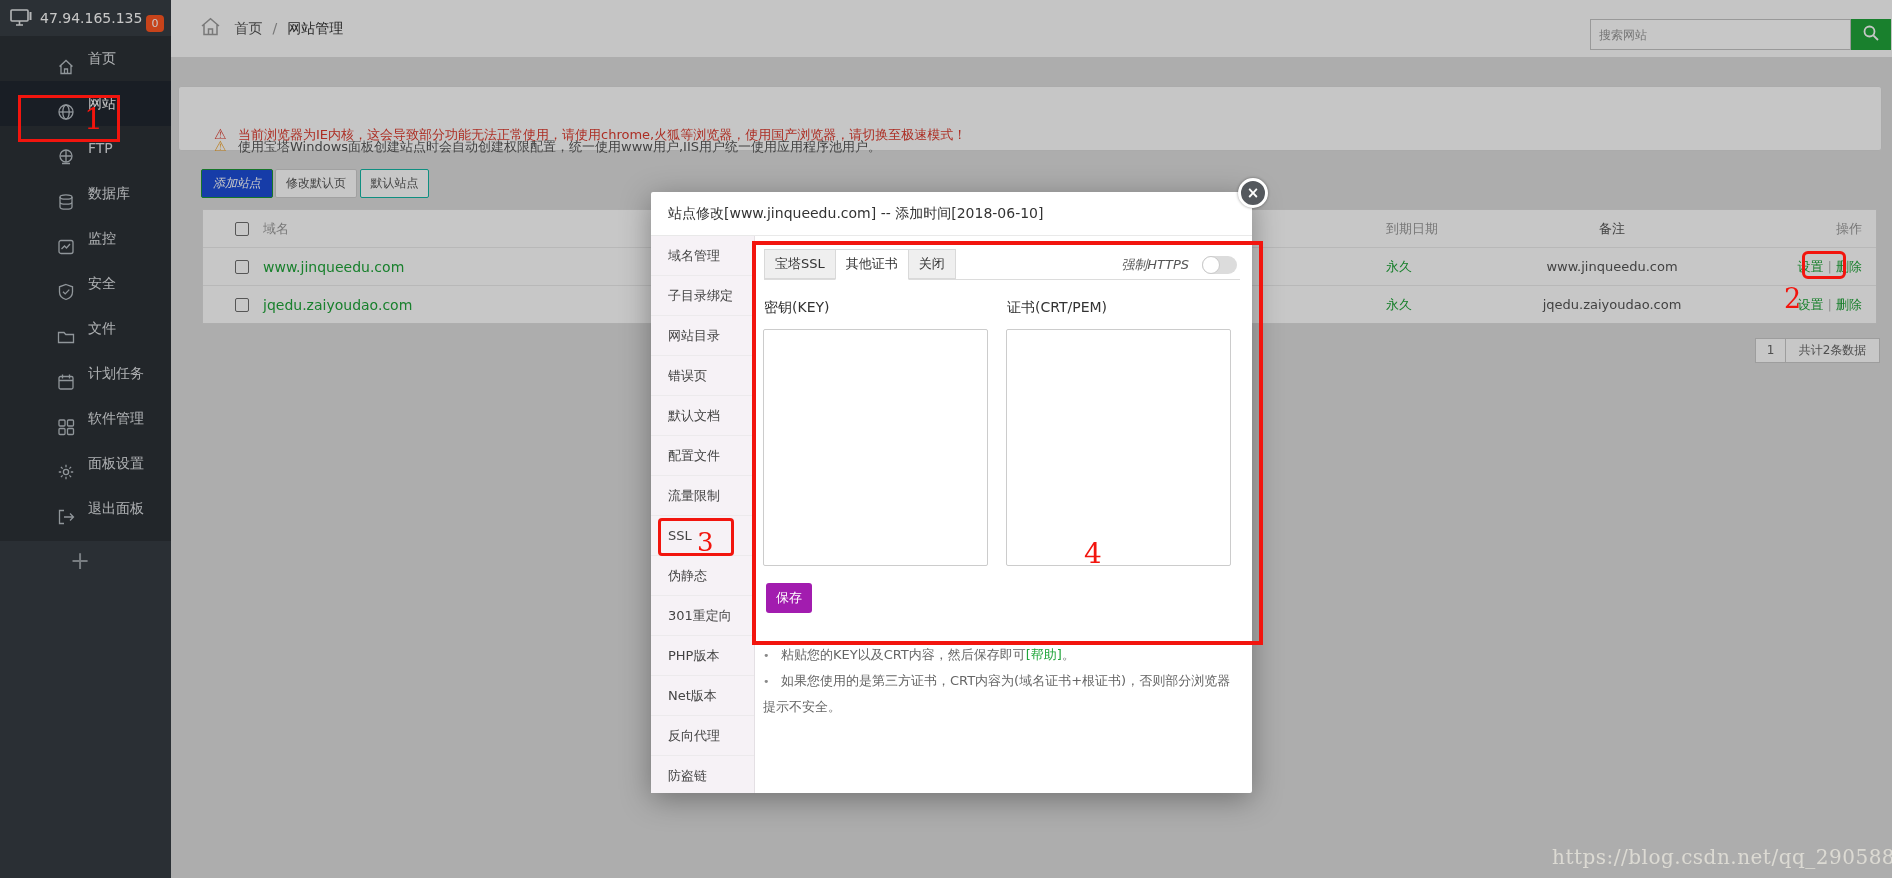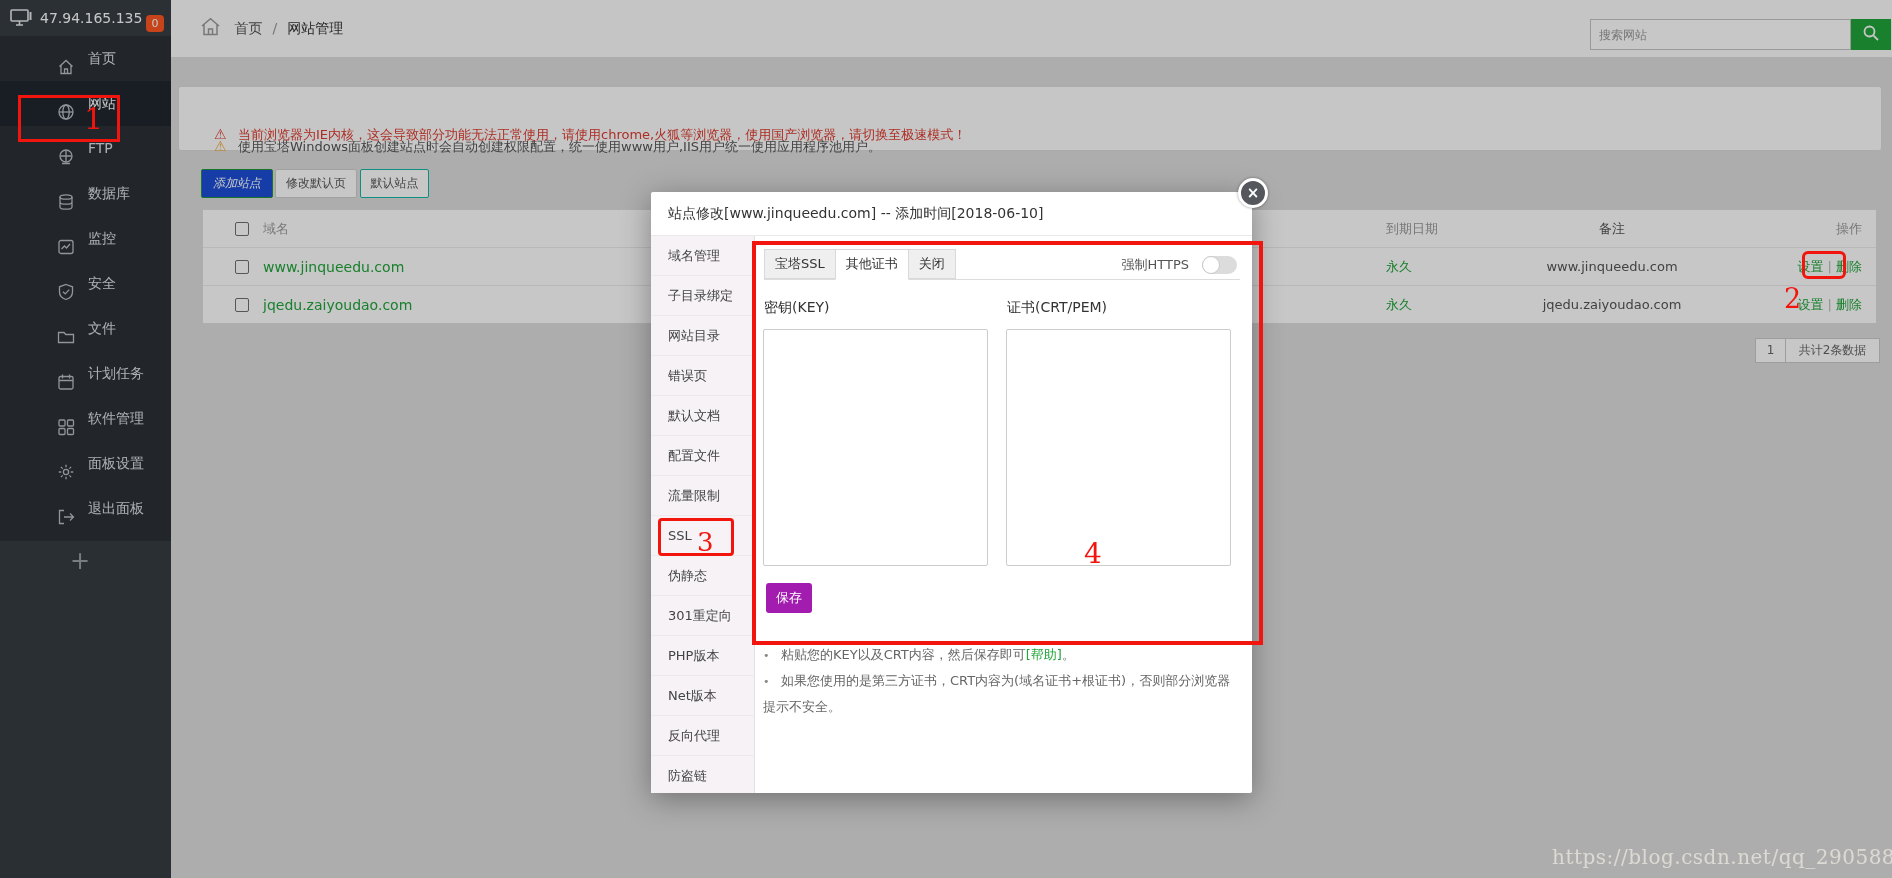--- a/index.html
+++ b/index.html
@@ -83,21 +83,21 @@
                  background:#54585d; border:3px solid #fff; color:#fff; text-align:center; line-height:24px;
                  font-size:15px; font-weight:bold; cursor:pointer; box-shadow:0 0 3px rgba(0,0,0,0.4); }
   #modal-menu { position:absolute; left:0; top:44px; width:104px; height:557px; background:#f6f2f6; border-right:1px solid #e4e0e4; overflow:hidden; }
   .m-item { height:40px; line-height:40px; padding-left:17px; font-size:13px; color:#444; border-bottom:1px solid #eceaec; cursor:pointer; background:#f6f2f6; }
   #modal-content { position:absolute; left:104px; top:43px; width:497px; height:558px; }
 
   #tabrow { position:absolute; left:9px; top:14px; width:476px; height:31px; border-bottom:1px solid #dcdcdc; }
   .tab { float:left; height:30px; line-height:28px; padding:0 10px; font-size:13px; color:#333;
          background:#efefef; border:1px solid #d9d9d9; margin-right:-1px; cursor:pointer; }
   .tab.active { background:#fff; border-bottom:1px solid #fff; height:31px; position:relative; z-index:2; }
-  #https-wrap { float:right; height:30px; line-height:30px; margin-right:3px; }
+  #https-wrap { float:right; height:30px; line-height:30px; margin-right:3px;font-style:italic; }
   #https-label { font-size:13px; color:#555; margin-right:13px; vertical-align:middle; }
   #https-toggle { display:inline-block; position:relative; width:35px; height:18px; border-radius:9px;
                   background:#dcdcdc; vertical-align:middle; cursor:pointer; }
   #https-knob { position:absolute; left:0px; top:0px; width:18px; height:18px; border-radius:50%;
                 background:#fff; border:1px solid #c9c9c9; }
 
   .field-label { position:absolute; font-size:14px; color:#333; top:64px; }
   #key-label { left:9px; }
   #cert-label { left:252px; }
   .cert-area { position:absolute; top:94px; width:225px; height:237px; border:1px solid #ccc; border-radius:2px;

